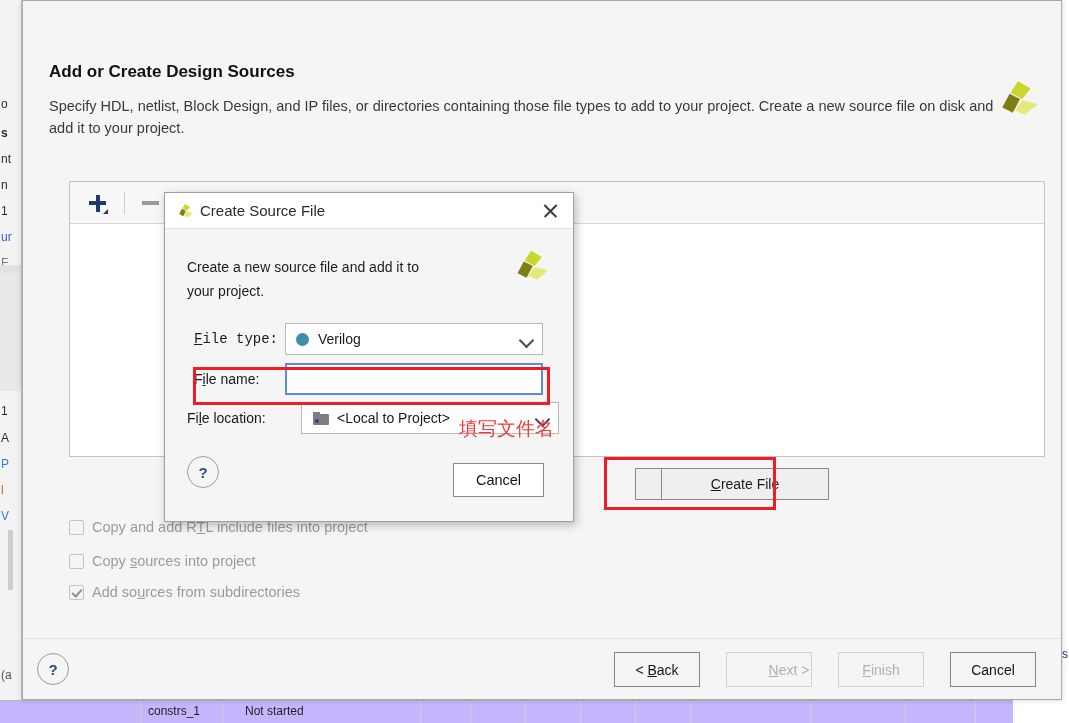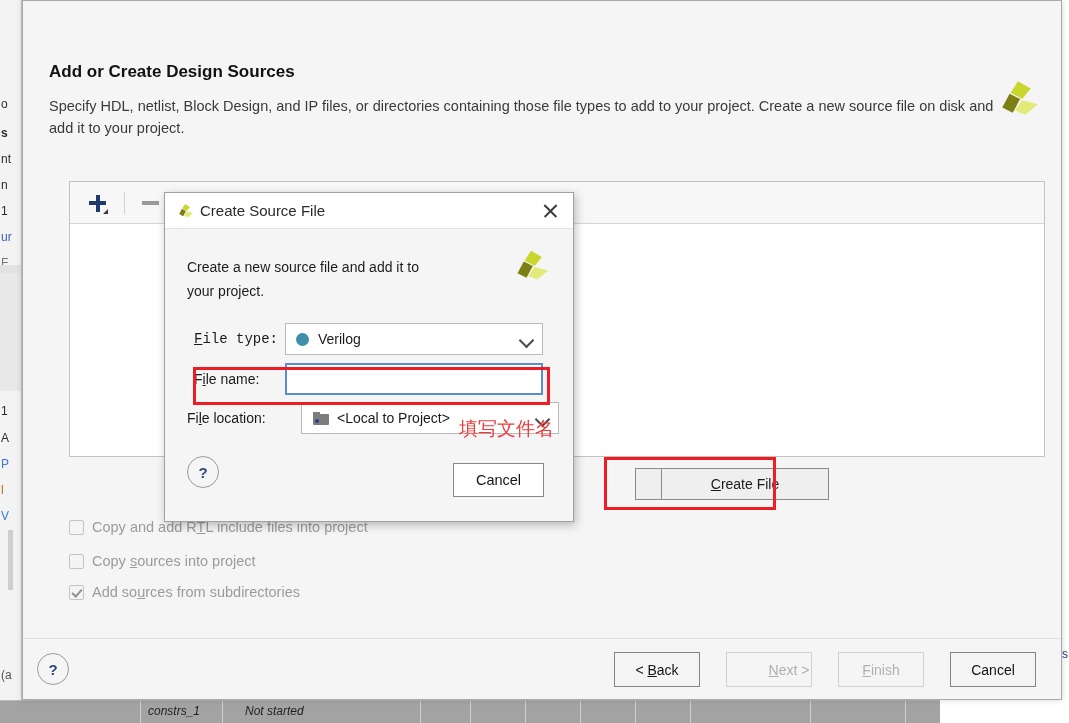--- a/index.html
+++ b/index.html
@@ -16,24 +16,23 @@
   .bg-strip {
     position: absolute; left: 0; top: 0; width: 22px; height: 723px;
     background: #f3f3f3; border-right: 1px solid #c8c8c8;
     overflow: hidden;
   }
   .bg-frag {
     position: absolute; left: 1px; font-size: 12px; color: #2b2b2b;
     white-space: nowrap; font-family: "Liberation Sans", sans-serif;
   }
   .bg-bottom {
-    position: absolute; left: 0; top: 700px; width: 940px; height: 23px;
-    background: #a3a3a3; border-top: 1px solid #b8b8b8;
+    position: absolute; left: 0; top: 700px; width: 1013px; height: 23px;
+    background: #c4b5fd; border-top: 1px solid #b8b8b8;
     overflow: hidden;
-    font-style: italic;
   }
   .bg-bottom .cell {
     position: absolute; top: 3px; font-size: 12px; color: #1f1f1f;
     white-space: nowrap;
   }
   .bg-bottom .vline {
     position: absolute; top: 0; width: 1px; height: 23px; background: #cfcfcf;
   }
   .bg-right-frag {
     position: absolute; right: 1px; top: 647px; font-size: 12px;

